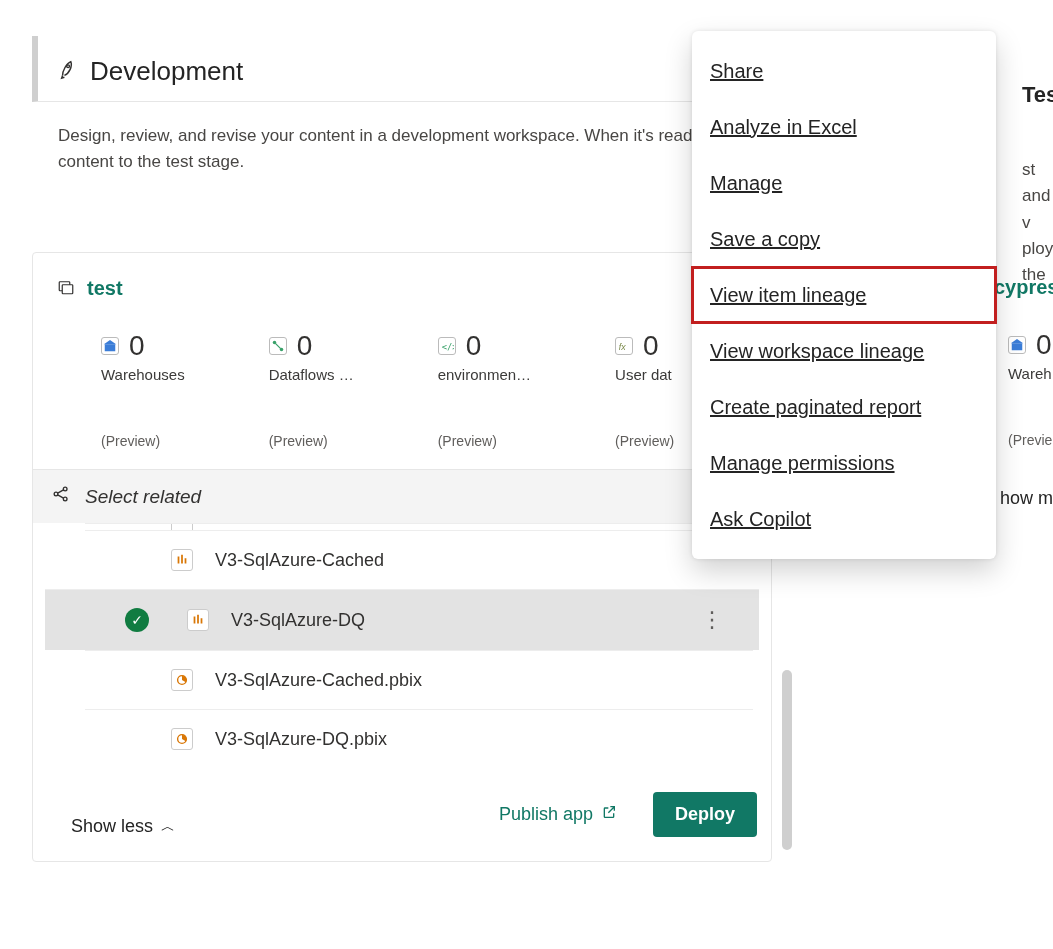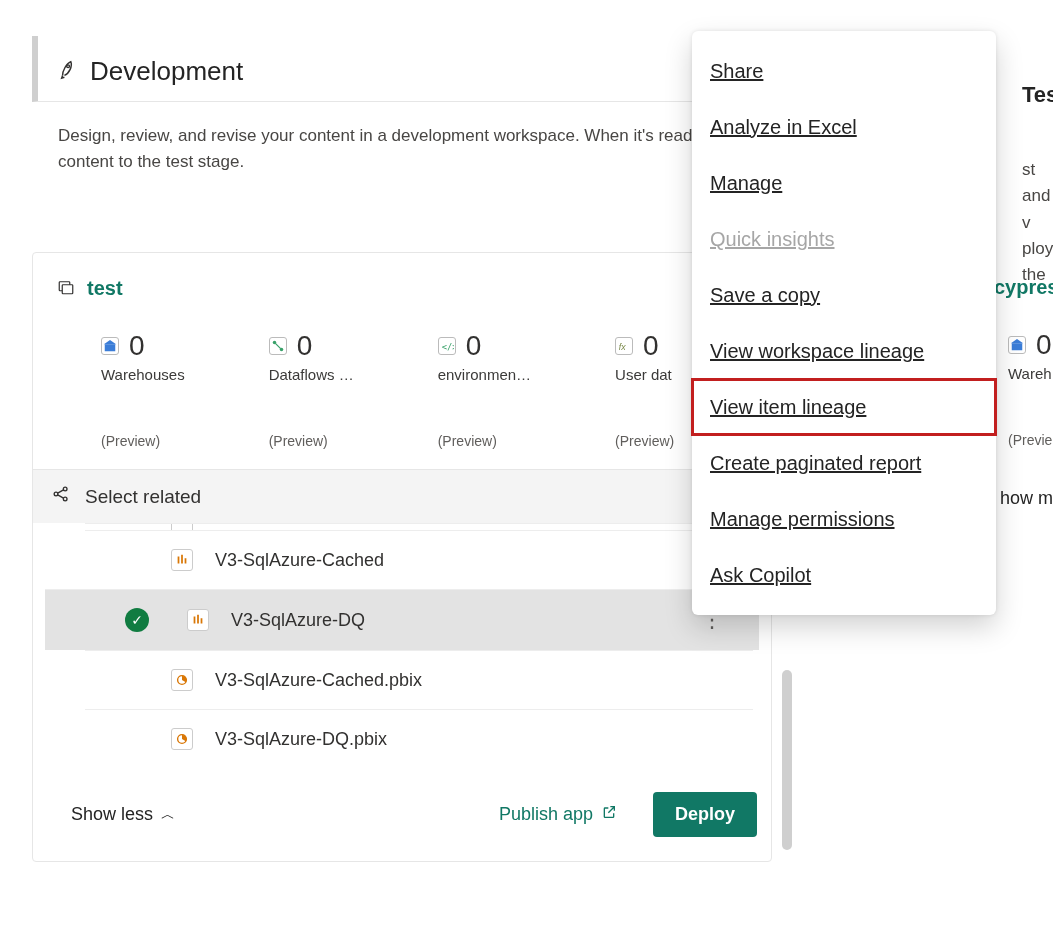--- a/index.html
+++ b/index.html
@@ -134,20 +134,21 @@
   .metric-label { font-size: 15px; color: #3b3a39; white-space: nowrap; overflow: hidden; text-overflow: ellipsis; max-width: 120px; }
   .metric-preview { font-size: 14px; color: #605e5c; margin-top: 46px; }
 
   .select-bar {
     display: flex;
     align-items: flex-start;
     justify-content: space-between;
     padding: 14px 18px;
     background: #f4f4f4;
     border-top: 1px solid #e6e6e6;
+    font-style: italic;
   }
   .select-left {
     display: flex;
     align-items: center;
     gap: 14px;
     font-size: 19px;
     color: #323130;
   }
   .select-right {
     display: flex;
@@ -215,21 +216,21 @@
   }
   .list-inner {
     margin: 0 12px;
     border-top: none;
   }
   .list-inner .list-row { border-top: 1px solid #ededed; margin-left: 40px; margin-right: 6px; padding-left: 86px; }
   .list-inner .list-row.selected { margin-left: 0; margin-right: 0; padding-left: 80px; }
 
   .footer-row {
     display: flex;
-    align-items: center;
+    align-items: flex-end;
     justify-content: space-between;
     padding: 24px 14px 24px 38px;
     gap: 24px;
   }
   .show-less {
     font-size: 18px;
     color: #242424;
     display: flex;
     align-items: center;
     gap: 8px;
@@ -494,20 +495,19 @@
     </div>
   </div>
 </div>
 
 <div class="show-more-link">how m</div>
 
 <div class="context-menu">
   <div class="menu-item">Share</div>
   <div class="menu-item">Analyze in Excel</div>
   <div class="menu-item">Manage</div>
-  <div class="menu-item disabled">Quick insights</div>
   <div class="menu-item">Save a copy</div>
+  <div class="menu-item highlighted">View item lineage</div>
   <div class="menu-item">View workspace lineage</div>
-  <div class="menu-item highlighted">View item lineage</div>
   <div class="menu-item">Create paginated report</div>
   <div class="menu-item">Manage permissions</div>
   <div class="menu-item">Ask Copilot</div>
 </div>
 
 </body></html>

